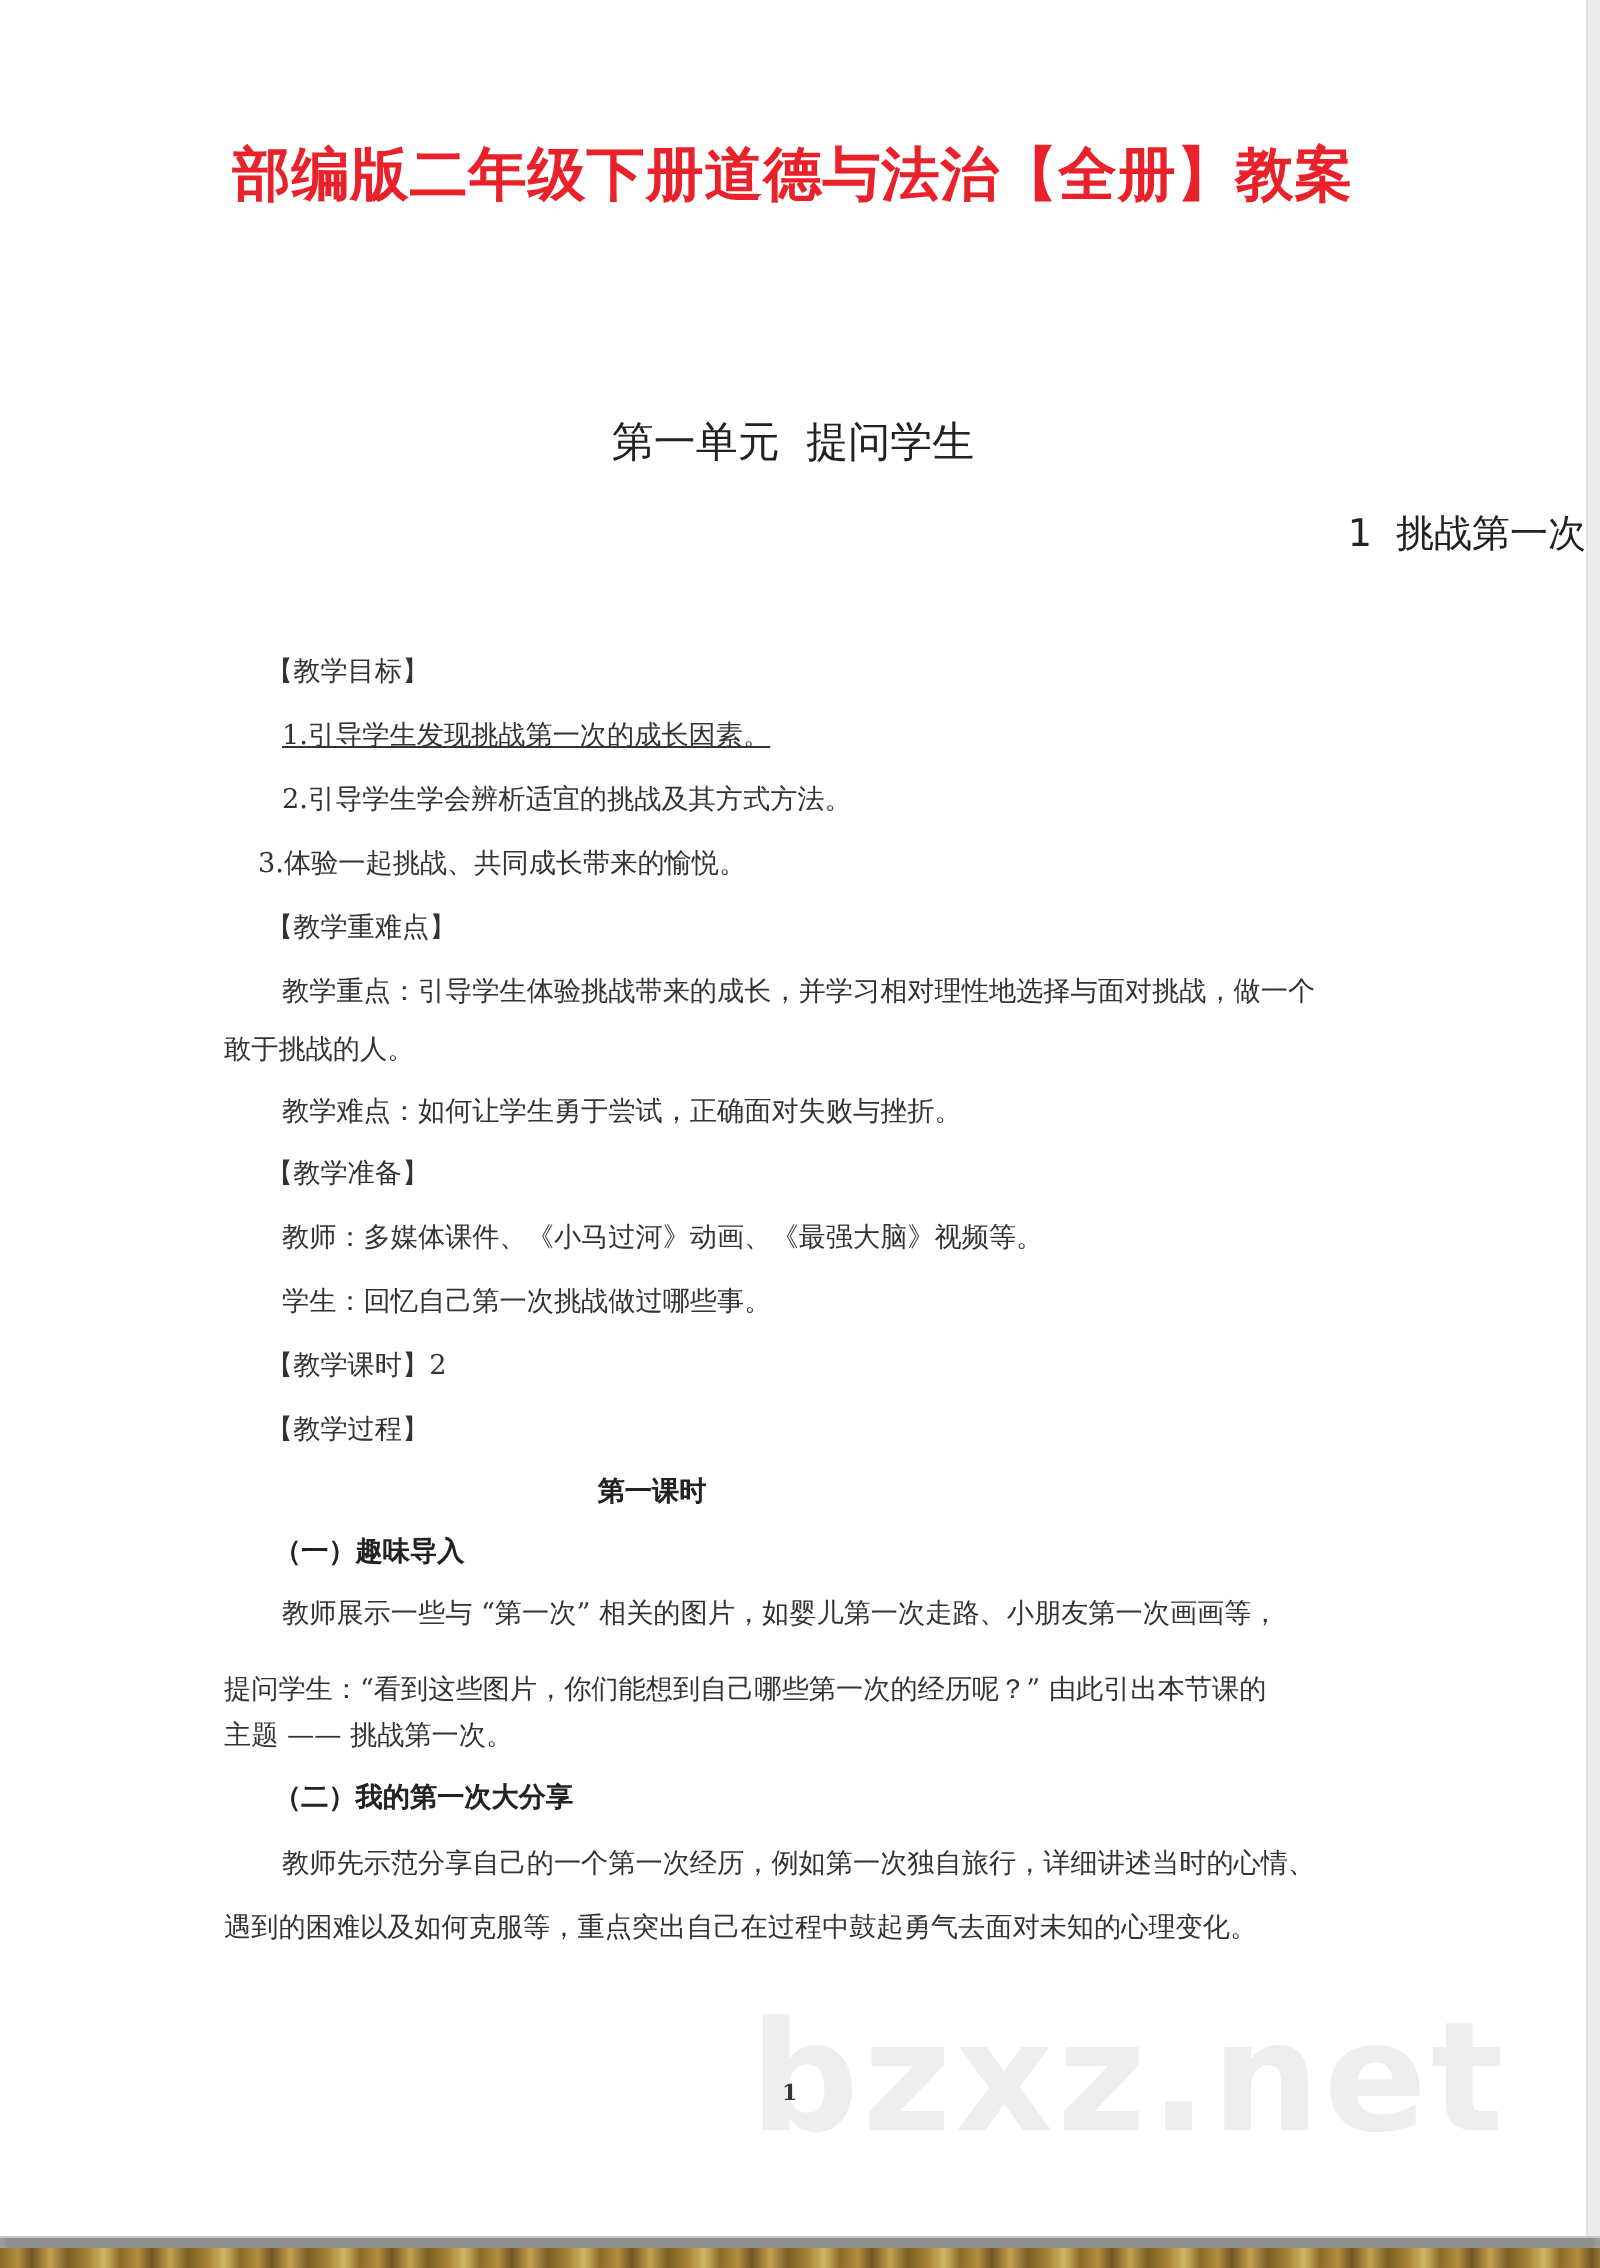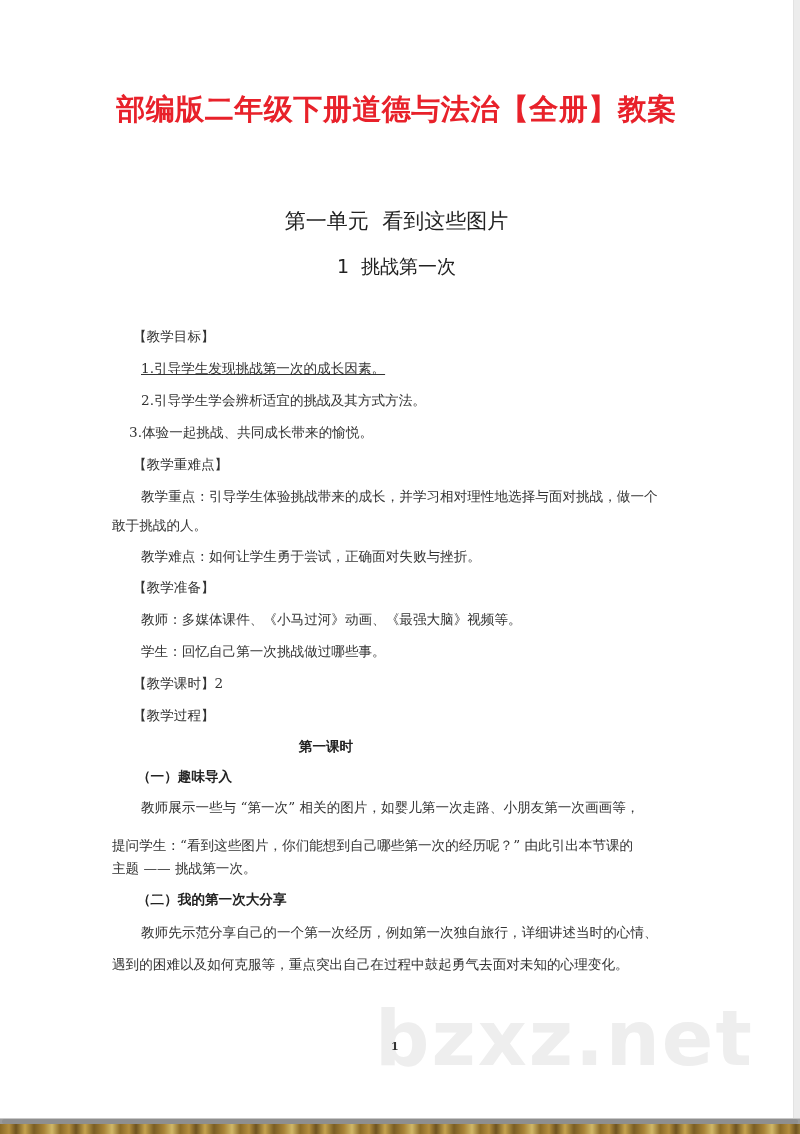--- a/index.html
+++ b/index.html
@@ -30,21 +30,21 @@
     width: 7px;
     height: 1118px;
     background: #ececec;
     border-left: 1px solid #e2e2e2;
     box-sizing: border-box;
   }
   .doc-title {
     position: absolute;
     left: 0;
     width: 793px;
-    top: 90px;
+    top: 68px;
     text-align: center;
     font-family: "DejaVu Sans", "Liberation Sans", sans-serif;
     font-size: 29px;
     font-weight: bold;
     color: #e8212a;
     letter-spacing: 0.5px;
     white-space: nowrap;
   }
   .unit-title {
     position: absolute;
@@ -55,21 +55,21 @@
     font-family: "DejaVu Sans", "Liberation Sans", sans-serif;
     font-size: 21px;
     color: #222;
     white-space: pre;
   }
   .lesson-title {
     position: absolute;
     left: 0;
     width: 793px;
     top: 254px;
-    text-align: center;
+    text-align: right;
     font-family: "DejaVu Sans", "Liberation Sans", sans-serif;
     font-size: 19px;
     color: #222;
     white-space: pre;
   }
   .line {
     position: absolute;
     font-size: 13.6px;
     line-height: 18px;
     color: #333;
@@ -136,21 +136,21 @@
       #7a5e24 34px, #a88438 44px, #d0b868 52px, #8c6c2a 60px);
   }
 </style>
 </head>
 <body>
 
 <div class="page">
 
   <div class="doc-title">部编版二年级下册道德与法治【全册】教案</div>
 
-  <div class="unit-title">第一单元  看到这些图片</div>
+  <div class="unit-title">第一单元  提问学生</div>
   <div class="lesson-title">1  挑战第一次</div>
 
   <div class="line" style="left:133px; top:327px;">【教学目标】</div>
   <div class="line" style="left:141px; top:359px;text-decoration:underline;">1.引导学生发现挑战第一次的成长因素。</div>
   <div class="line" style="left:141px; top:391px;">2.引导学生学会辨析适宜的挑战及其方式方法。</div>
   <div class="line" style="left:129px; top:423px;">3.体验一起挑战、共同成长带来的愉悦。</div>
 
   <div class="line" style="left:133px; top:455px;">【教学重难点】</div>
   <div class="line" style="left:141px; top:487px;">教学重点：引导学生体验挑战带来的成长，并学习相对理性地选择与面对挑战，做一个</div>
   <div class="line" style="left:112px; top:516px;">敢于挑战的人。</div>

